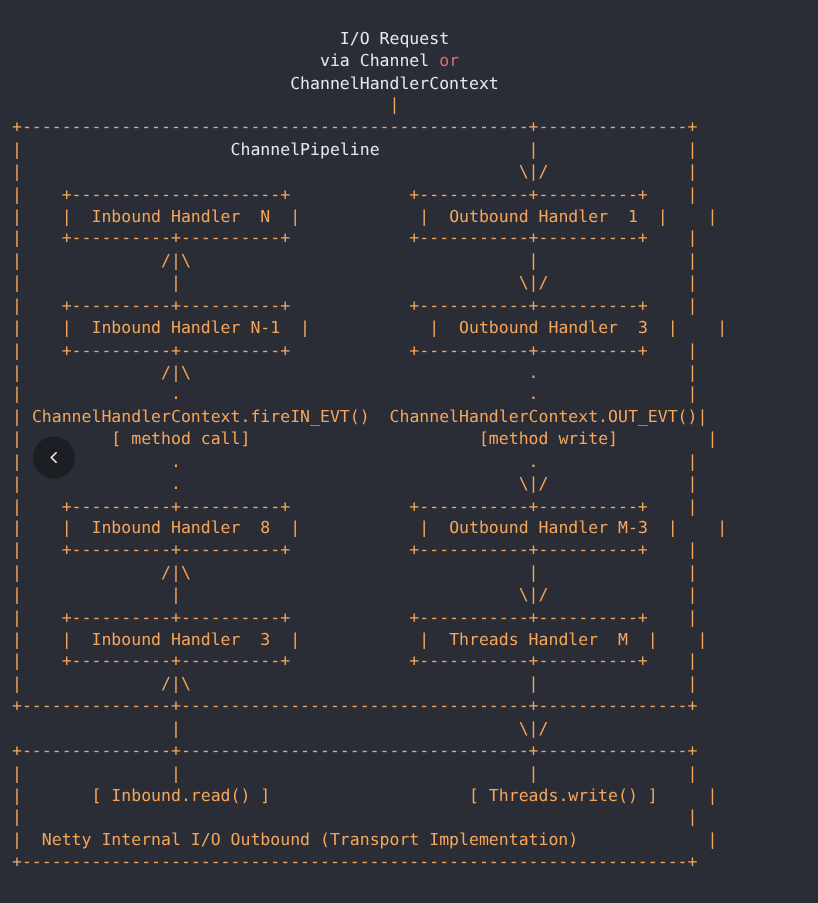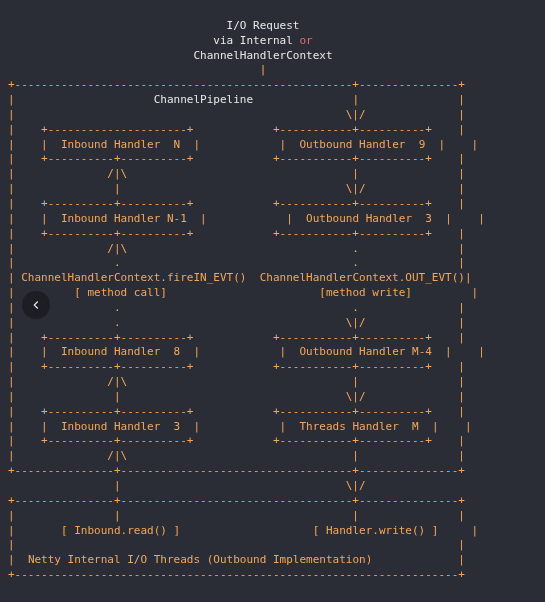--- a/index.html
+++ b/index.html
@@ -39,56 +39,56 @@
       stroke: #e8e8e8;
       stroke-width: 2;
       fill: none;
     }
   </style>
 </head>
 <body>
 
 <div class="container">
 <span class="white">                                 <span>I/O Request</span></span>
-<span class="white">                               <span>via Internal </span></span><span class="red">or</span>
+<span class="white">                               <span>via Channel </span></span><span class="red">or</span>
 <span class="white">                            <span>ChannelHandlerContext</span></span>
 <span class="orange">                                      |</span>
 <span class="orange">+---------------------------------------------------+---------------+</span>
 <span class="orange">|                     </span><span class="white">ChannelPipeline</span><span class="orange">               |               |</span>
 <span class="orange">|                                                  \|/              |</span>
 <span class="orange">|    +---------------------+            +-----------+----------+    |</span>
-<span class="orange">|    |  <span>Inbound Handler  N</span>  |            |  <span>Outbound Handler  9</span>  |    |</span>
+<span class="orange">|    |  <span>Inbound Handler  N</span>  |            |  <span>Outbound Handler  1</span>  |    |</span>
 <span class="orange">|    +----------+----------+            +-----------+----------+    |</span>
 <span class="orange">|              /|\                                  |               |</span>
 <span class="orange">|               |                                  \|/              |</span>
 <span class="orange">|    +----------+----------+            +-----------+----------+    |</span>
 <span class="orange">|    |  <span>Inbound Handler N-1</span>  |            |  <span>Outbound Handler  3</span>  |    |</span>
 <span class="orange">|    +----------+----------+            +-----------+----------+    |</span>
 <span class="orange">|              /|\                                  .               |</span>
 <span class="orange">|               .                                   .               |</span>
 <span class="orange">| <span>ChannelHandlerContext.fireIN_EVT()</span>  <span>ChannelHandlerContext.OUT_EVT()</span>|</span>
 <span class="orange">|         <span>[ method call]</span>                       <span>[method write]</span>         |</span>
 <span class="orange">|               .                                   .               |</span>
 <span class="orange">|               .                                  \|/              |</span>
 <span class="orange">|    +----------+----------+            +-----------+----------+    |</span>
-<span class="orange">|    |  <span>Inbound Handler  8</span>  |            |  <span>Outbound Handler M-4</span>  |    |</span>
+<span class="orange">|    |  <span>Inbound Handler  8</span>  |            |  <span>Outbound Handler M-3</span>  |    |</span>
 <span class="orange">|    +----------+----------+            +-----------+----------+    |</span>
 <span class="orange">|              /|\                                  |               |</span>
 <span class="orange">|               |                                  \|/              |</span>
 <span class="orange">|    +----------+----------+            +-----------+----------+    |</span>
 <span class="orange">|    |  <span>Inbound Handler  3</span>  |            |  <span>Threads Handler  M</span>  |    |</span>
 <span class="orange">|    +----------+----------+            +-----------+----------+    |</span>
 <span class="orange">|              /|\                                  |               |</span>
 <span class="orange">+---------------+-----------------------------------+---------------+</span>
 <span class="orange">                |                                  \|/</span>
 <span class="orange">+---------------+-----------------------------------+---------------+</span>
 <span class="orange">|               |                                   |               |</span>
-<span class="orange">|       <span>[ Inbound.read() ]</span>                    <span>[ Handler.write() ]</span>     |</span>
+<span class="orange">|       <span>[ Inbound.read() ]</span>                    <span>[ Threads.write() ]</span>     |</span>
 <span class="orange">|                                                                   |</span>
-<span class="orange">|  <span>Netty Internal I/O Threads (Outbound Implementation)</span>             |</span>
+<span class="orange">|  <span>Netty Internal I/O Outbound (Transport Implementation)</span>             |</span>
 <span class="orange">+-------------------------------------------------------------------+</span>
 </div>
 
 <div class="back-btn">
   <svg viewBox="0 0 24 24">
       <polyline points="15 18 9 12 15 6"></polyline>
     </svg>
 </div>
 
 </body></html>

